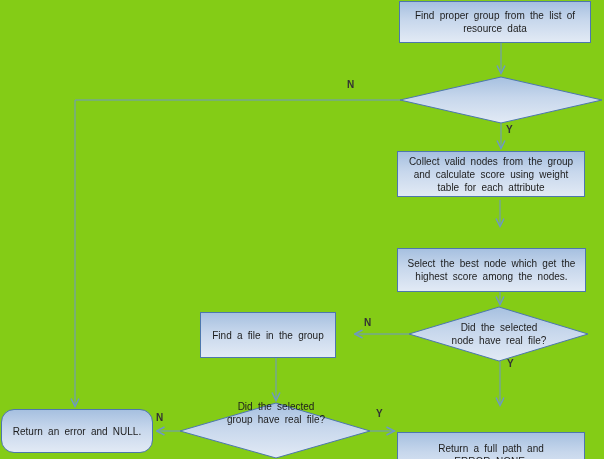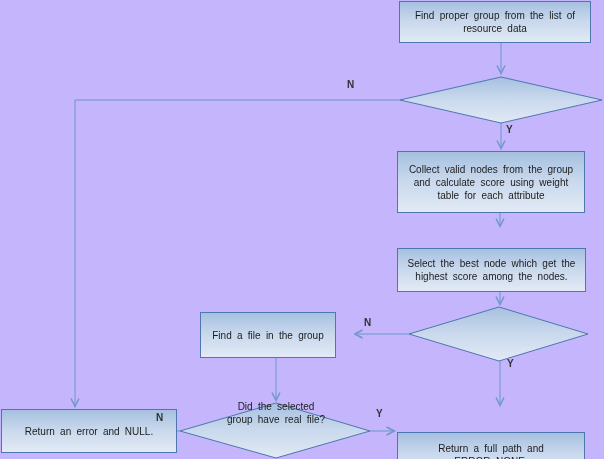--- a/index.html
+++ b/index.html
@@ -1,19 +1,19 @@
 <!DOCTYPE html>
 <html><head>
 <meta charset="utf-8">
 <style>
   html,body{margin:0;padding:0;background:#fff;}
   #stage{
     position:relative;
     width:604px;height:459px;
-    background:#c4b5fd;
+    background:#84cc16;
     font-family:"Liberation Sans","DejaVu Sans",sans-serif;
     overflow:hidden;
   }
   #connector-layer{
     position:absolute;left:0;top:0;width:604px;height:459px;
   }
   .pbox{
     position:absolute;
     box-sizing:border-box;
     border:1px solid #4d77ad;
@@ -32,24 +32,24 @@
     word-spacing:2.5px;
     pointer-events:none;
   }
   .edge-label{
     position:absolute;
     font-size:10px;color:#333333;
     font-weight:bold;
   }
   
   #box-find-group   {left:399px;top:1px;  width:192px;height:42px;}
-  #box-collect      {left:397px;top:151px;width:188px;height:62px;}
+  #box-collect      {left:397px;top:151px;width:188px;height:46px;}
   #box-select-best  {left:397px;top:229px;width:189px;height:44px;margin-top:19px;}
   #box-find-file    {left:200px;top:312px;width:136px;height:46px;}
-  #box-return-error {left:1px;  top:409px;width:176px;height:44px;}
+  #box-return-error {left:1px;  top:409px;width:152px;height:44px;border-radius:13px;}
   #box-return-path  {left:397px;top:432px;width:188px;height:45px;}
   
   #dlabel-found         {left:451px;top:93px; width:100px;height:14px;}
   #dlabel-node-has-file {left:449px;top:314px;width:100px;height:40px;}
   #dlabel-group-has-file{left:226px;top:393px;width:100px;height:40px;}
   
   #lbl-found-no {left:347px;top:79px;}
   #lbl-found-yes{left:506px;top:124px;}
   #lbl-node-no  {left:364px;top:317px;}
   #lbl-node-yes {left:507px;top:358px;}
@@ -89,20 +89,21 @@
     <polygon points="276,403 370,431 276,458 180,431" fill="url(#diamondGrad)" stroke="#4d77ad" stroke-width="1"></polygon>
   </svg>
 
   <div class="pbox" id="box-find-group">Find proper group from the list of resource data</div>
   <div class="pbox" id="box-collect">Collect valid nodes from the group and calculate score using weight table for each attribute</div>
   <div class="pbox" id="box-select-best">Select the best node which get the highest score among the nodes.</div>
   <div class="pbox" id="box-find-file">Find a file in the group</div>
   <div class="pbox" id="box-return-error">Return an error and NULL.</div>
   <div class="pbox" id="box-return-path">Return a full path and ERROR_NONE.</div>
 
+  <div class="dlabel" id="dlabel-node-has-file">Did the selected node have real file?</div>
   <div class="dlabel" id="dlabel-group-has-file">Did the selected group have real file?</div>
 
   <div class="edge-label" id="lbl-found-no">N</div>
   <div class="edge-label" id="lbl-found-yes">Y</div>
   <div class="edge-label" id="lbl-node-no">N</div>
   <div class="edge-label" id="lbl-node-yes">Y</div>
   <div class="edge-label" id="lbl-group-no">N</div>
   <div class="edge-label" id="lbl-group-yes">Y</div>
 
 </div>

